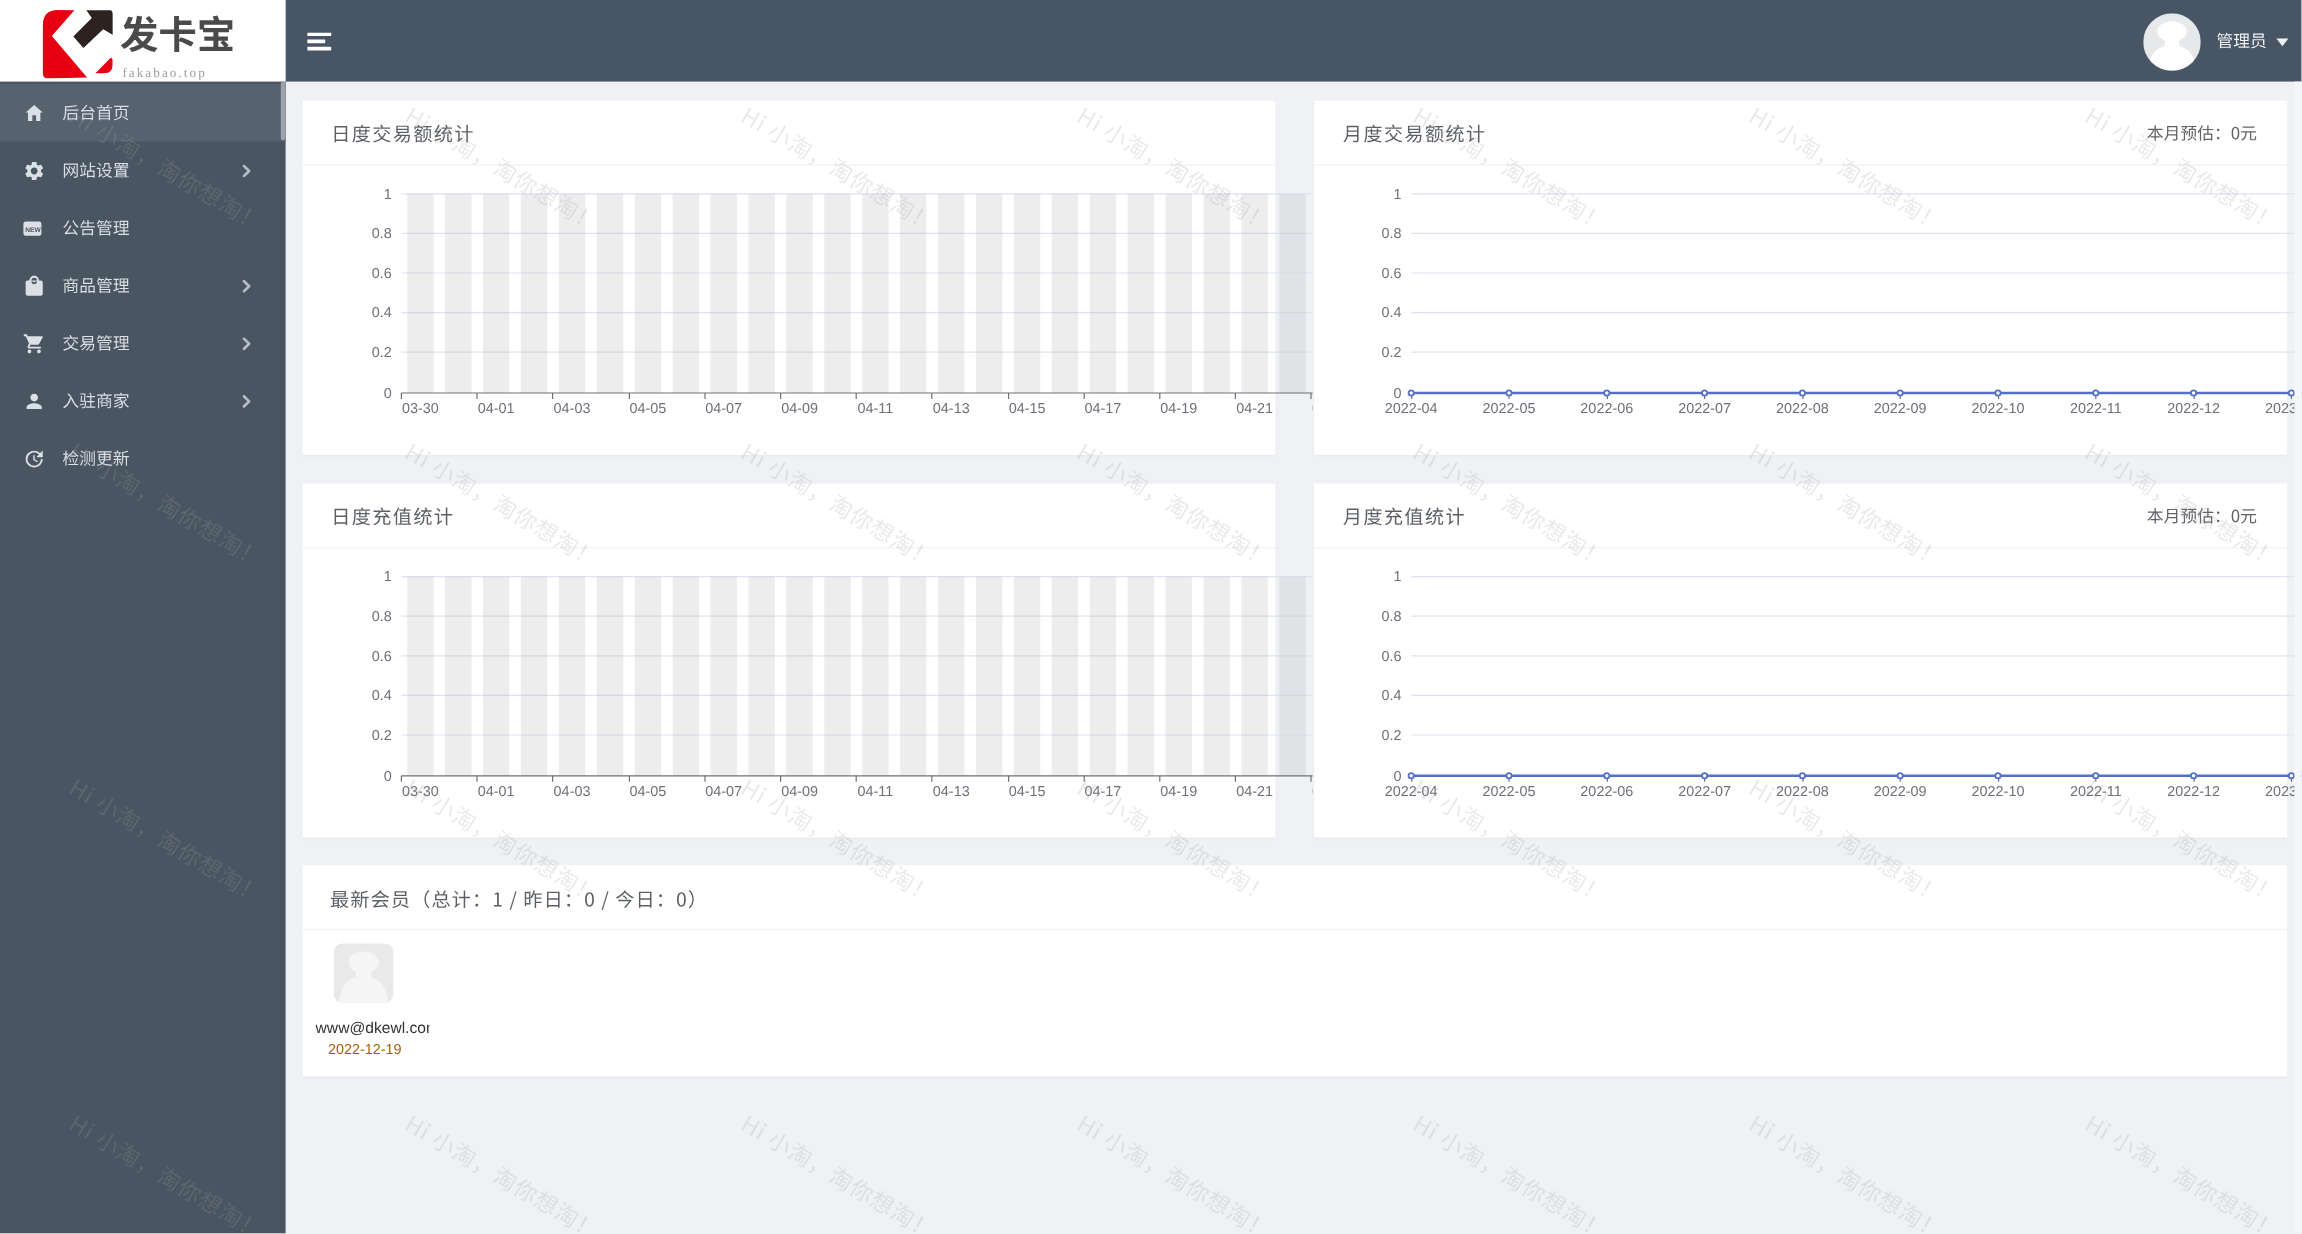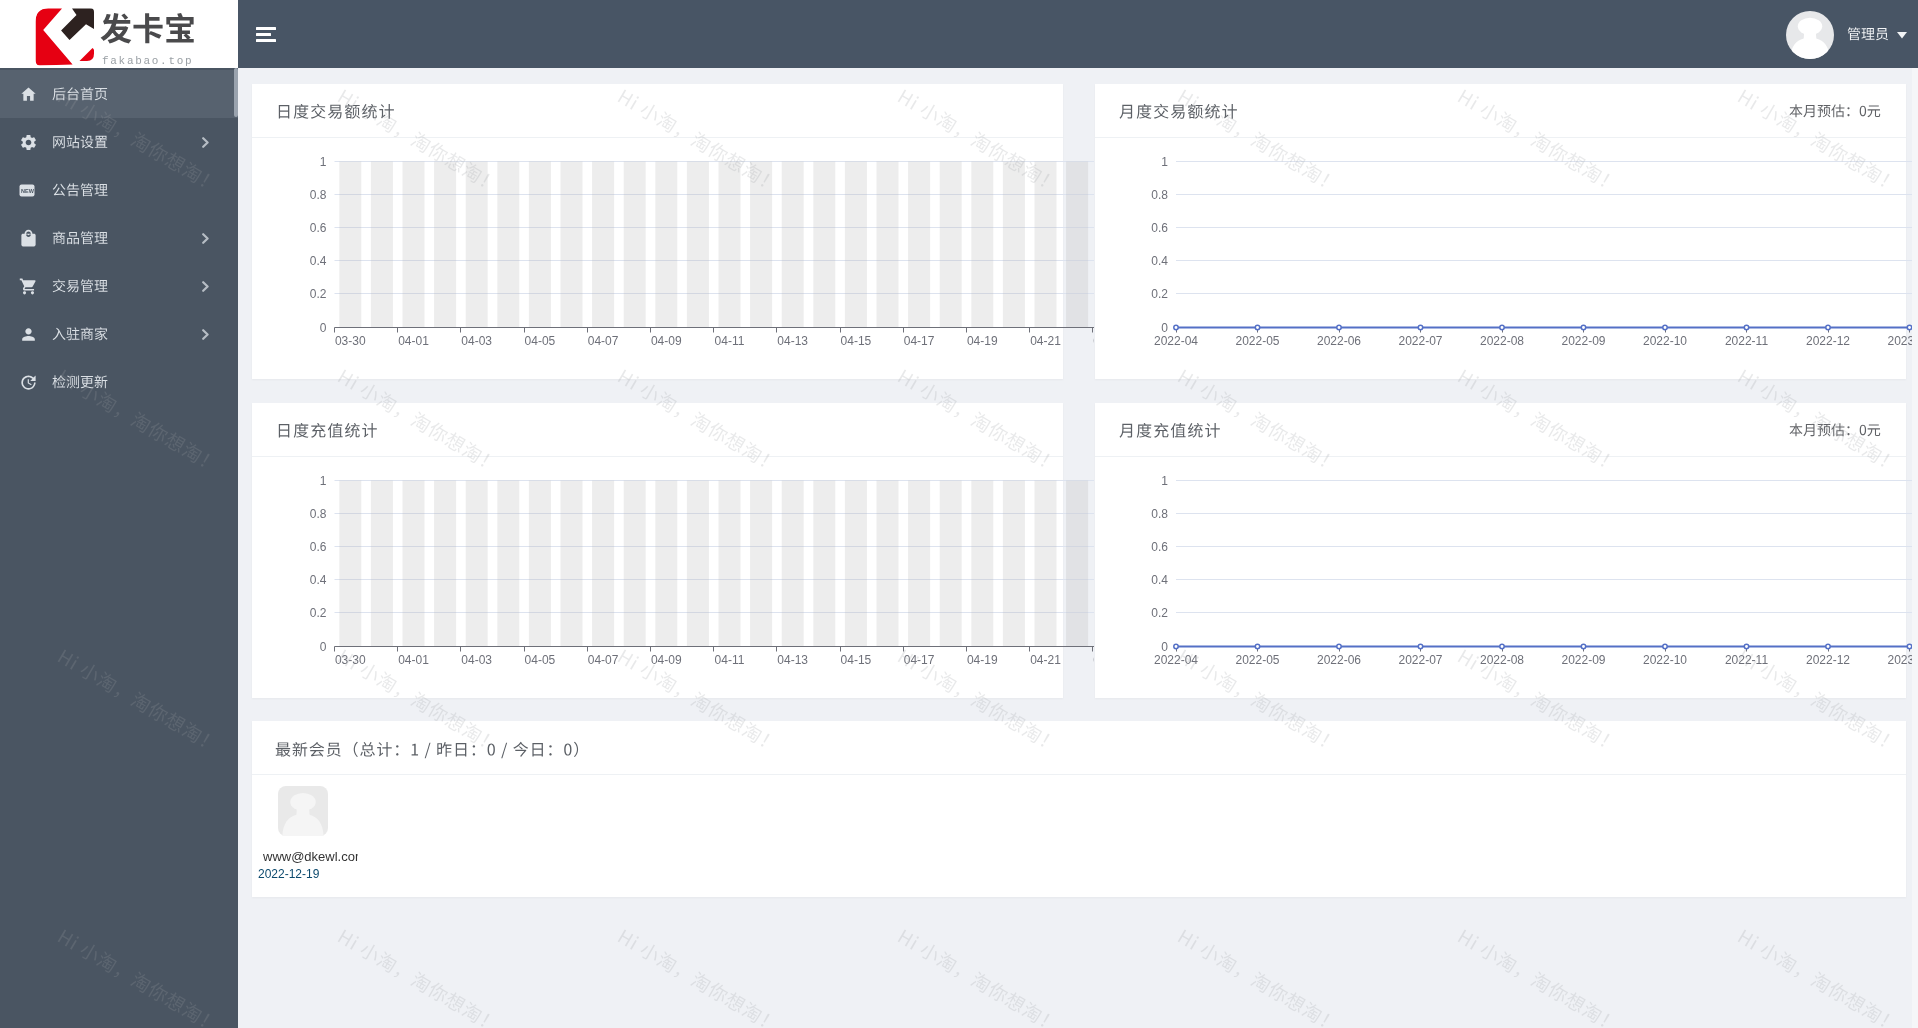--- a/index.html
+++ b/index.html
@@ -50,21 +50,21 @@
   </svg>
 <svg class="abs" style="left:100px;top:0;overflow:visible" width="120" height="68">
     <g transform="translate(0,40.5)">
       <g fill="#4a4a4c">
         <path transform="translate(0.0,0) scale(0.032000,-0.032000)" d="M429 401Q493 247 630 150Q767 53 979 18Q967 6 952 -14Q937 -34 924 -54Q912 -75 904 -91Q756 -61 646 0Q536 61 458 154Q379 246 326 370ZM754 441H778L800 446L884 407Q849 300 792 219Q735 138 660 78Q584 18 494 -23Q403 -64 301 -91Q291 -67 272 -36Q254 -5 237 15Q329 34 411 69Q493 104 561 154Q629 204 678 271Q727 338 754 421ZM391 441H771V325H357ZM440 857 575 835Q555 686 521 558Q487 431 434 324Q380 218 300 134Q220 50 107 -12Q100 1 84 20Q69 38 52 56Q34 74 19 85Q155 157 240 270Q324 382 372 530Q419 678 440 857ZM668 791 761 846Q780 826 803 800Q826 775 847 751Q868 727 882 709L784 646Q772 665 752 690Q732 715 710 742Q687 768 668 791ZM134 501Q131 513 124 533Q116 553 109 574Q102 595 95 609Q106 613 117 624Q128 634 138 651Q144 661 157 688Q170 715 184 752Q198 789 208 829L334 809Q321 765 302 720Q283 675 262 636Q242 596 224 567V565Q224 565 210 558Q197 552 179 542Q161 532 148 521Q134 510 134 501ZM134 501V588L205 638H946L945 523H239Q199 523 170 518Q140 512 134 501Z"></path>
         <path transform="translate(32.0,0) scale(0.032000,-0.032000)" d="M46 496H957V377H46ZM492 731H861V616H492ZM409 850H536V439H409ZM414 420H542V-89H414ZM521 205 584 298Q621 285 666 267Q712 249 759 230Q806 212 848 194Q889 176 919 162L851 54Q824 69 784 88Q743 108 698 128Q652 149 606 169Q560 189 521 205Z"></path>
         <path transform="translate(64.0,0) scale(0.032000,-0.032000)" d="M432 483H563V-2H432ZM161 534H838V423H161ZM195 312H811V202H195ZM74 50H929V-61H74ZM610 162 696 220Q718 200 743 176Q768 152 792 129Q816 106 831 88L740 22Q726 40 704 64Q681 89 656 115Q631 141 610 162ZM73 737H926V499H801V624H192V499H73ZM413 834 534 861Q550 827 567 786Q584 746 593 718L465 687Q460 706 451 732Q442 757 432 784Q422 811 413 834Z"></path>
       </g>
     </g>
   </svg>
-<div class="abs" style="left:102px;top:55px;font-family:Liberation Mono, monospace;font-size:11px;letter-spacing:1.7px;color:#9aa0a5">fakabao.top</div>
+<div class="abs" style="left:102px;top:55px;font-family:Liberation Serif, serif;font-size:11px;letter-spacing:1.7px;color:#9aa0a5">fakabao.top</div>
 <svg class="abs" style="left:19px;top:85px" width="19" height="19" viewBox="0 0 24 24">
     <path fill="#dbe0e5" d="M12 3.2 L21 11 L18.5 11 L18.5 20 L14 20 L14 14 L10 14 L10 20 L5.5 20 L5.5 11 L3 11 Z"></path>
   </svg>
 <svg style="position:absolute;left:52px;top:82.9px;overflow:visible" width="60" height="21">
     <g transform="translate(0,16.1)">
       <g fill="#dbe0e5">
         <path transform="translate(0.0,0) scale(0.014000,-0.014000)" d="M189 563H954V491H189ZM348 41H834V-29H348ZM821 832 885 771Q814 754 728 740Q642 726 548 716Q453 705 357 697Q261 689 170 684Q169 699 163 718Q157 737 151 750Q240 755 334 763Q427 771 517 782Q607 792 686 805Q764 818 821 832ZM312 348H881V-79H802V278H387V-81H312ZM151 750H227V490Q227 428 222 354Q218 280 204 203Q191 126 164 52Q138 -21 95 -82Q89 -73 77 -63Q65 -53 53 -44Q41 -35 32 -30Q73 27 96 93Q120 159 132 229Q143 299 147 366Q151 433 151 491Z"></path>
         <path transform="translate(14.0,0) scale(0.014000,-0.014000)" d="M217 48H780V-25H217ZM179 342H821V-77H741V270H255V-79H179ZM599 687 658 727Q707 684 759 632Q811 580 855 528Q899 476 925 434L861 388Q836 430 794 483Q751 536 700 590Q648 643 599 687ZM126 426Q125 434 120 448Q115 461 110 476Q106 490 101 500Q118 503 138 519Q158 535 183 559Q196 572 223 600Q250 628 283 667Q316 706 350 752Q385 797 415 844L490 811Q442 745 390 682Q337 620 282 566Q228 511 175 467V464Q175 464 168 460Q161 457 150 451Q140 445 133 438Q126 432 126 426ZM126 426 125 485 181 514 820 543Q821 528 824 508Q826 488 828 476Q678 468 570 462Q461 456 387 452Q313 448 266 444Q219 441 192 438Q165 436 150 433Q136 430 126 426Z"></path>
         <path transform="translate(28.0,0) scale(0.014000,-0.014000)" d="M227 373H776V312H227ZM227 210H776V150H227ZM227 44H779V-23H227ZM54 702H949V632H54ZM168 539H833V-80H755V472H243V-80H168ZM463 666 555 659Q541 615 524 570Q508 526 494 494L422 505Q430 528 438 556Q446 585 452 614Q459 643 463 666ZM702 842 785 820Q757 780 726 740Q695 700 669 671L604 693Q621 714 639 740Q657 766 674 792Q690 819 702 842ZM228 815 294 844Q322 817 348 784Q375 750 389 725L320 689Q307 715 280 750Q254 786 228 815Z"></path>
         <path transform="translate(42.0,0) scale(0.014000,-0.014000)" d="M74 785H935V715H74ZM459 749 544 736Q525 691 503 644Q481 597 461 564L395 577Q407 601 419 632Q431 662 442 693Q453 724 459 749ZM464 462H541V280Q541 239 532 198Q522 157 496 118Q470 80 421 44Q372 8 292 -23Q213 -54 96 -80Q92 -72 84 -61Q76 -50 68 -38Q59 -26 50 -19Q162 3 236 30Q311 57 356 88Q402 119 426 151Q449 183 456 216Q464 249 464 281ZM545 110 589 161Q632 142 680 119Q727 96 774 71Q821 46 862 22Q903 -3 932 -23L885 -83Q858 -62 818 -37Q778 -12 731 14Q684 40 636 65Q589 90 545 110ZM171 595H839V130H760V525H248V128H171Z"></path>
@@ -498,21 +498,21 @@
         <rect width="50" height="50" rx="8"></rect>
       </clipPath>
     </defs>
     <rect width="50" height="50" rx="8" fill="#e9e9e9"></rect>
     <g clip-path="url(#mav)" fill="#f5f5f5" transform="scale(1.0416)">
       <ellipse cx="24" cy="15.3" rx="12.2" ry="8.6"></ellipse>
       <path d="M18.2,20.5 L29.8,20.5 L30.3,27.5 C38,29.5 43.2,35.5 43.8,48 L4.2,48 C4.8,35.5 10,29.5 17.7,27.5 Z"></path>
     </g>
   </svg>
 <div class="abs" style="left:263px;top:849px;width:95px;height:16px;overflow:hidden;white-space:nowrap;font-size:13px;color:#333">www@dkewl.com</div>
-<div class="abs" style="left:258px;top:867px;width:92px;font-size:12px;color:#0c4a6e">2022-12-19</div>
+<div class="abs" style="left:258px;top:867px;width:92px;text-align:center;font-size:12px;color:#a16207">2022-12-19</div>
 <svg class="abs" style="left:0;top:0;overflow:visible;pointer-events:none" width="1918" height="1028">
     <defs>
       <g id="wmk" opacity="0.22">
         <g transform="translate(0,0)">
           <g fill="#9b9ea2">
             <path transform="translate(0.0,0) scale(0.019000,-0.019000)" d="M101 0V733H193V426H535V733H628V0H535V346H193V0Z"></path>
             <path transform="translate(14.6,0) scale(0.019000,-0.019000)" d="M92 0V543H184V0ZM138 655Q111 655 94 672Q78 688 78 716Q78 743 94 759Q111 775 138 775Q165 775 182 759Q199 743 199 716Q199 688 182 672Q165 655 138 655Z"></path>
             <path transform="translate(25.7,0) scale(0.019000,-0.019000)" d="M464 826H545V24Q545 -17 533 -37Q521 -57 494 -66Q466 -75 418 -78Q371 -81 301 -80Q299 -70 294 -56Q288 -41 282 -27Q276 -13 270 -2Q307 -3 341 -4Q375 -4 400 -4Q426 -3 436 -3Q451 -2 458 4Q464 9 464 24ZM705 571 777 598Q822 528 862 448Q902 368 932 291Q963 214 976 154L895 121Q884 181 856 258Q827 336 788 418Q748 499 705 571ZM202 591 286 577Q269 504 244 424Q219 343 184 268Q149 194 103 138Q94 145 82 152Q69 160 56 167Q42 174 32 178Q77 231 110 302Q143 373 166 448Q190 524 202 591Z"></path>
             <path transform="translate(45.5,0) scale(0.019000,-0.019000)" d="M423 841 494 822Q468 755 434 690Q400 626 361 570Q322 514 281 471Q274 477 263 486Q252 494 240 502Q229 509 219 514Q283 574 336 661Q390 748 423 841ZM452 605 515 589Q491 529 456 471Q422 413 386 372Q376 379 358 388Q339 397 326 402Q364 442 397 496Q430 550 452 605ZM402 690H884V623H379ZM852 690H924Q924 690 924 682Q924 675 924 666Q924 656 924 651Q922 470 919 346Q916 223 911 144Q906 66 898 24Q890 -18 877 -35Q861 -57 843 -66Q825 -74 799 -77Q773 -80 732 -79Q690 -78 648 -76Q647 -61 640 -41Q634 -21 624 -6Q673 -10 713 -11Q753 -12 771 -12Q785 -12 794 -9Q803 -6 810 4Q821 17 828 58Q835 99 840 176Q844 254 847 377Q850 500 852 674ZM435 514H750V454H435ZM304 355H795V295H304ZM520 481H586V95H520ZM355 251H417V122H689V251H754V63H355ZM92 773 140 825Q166 814 196 798Q225 782 252 766Q280 751 297 737L249 679Q232 693 205 710Q178 726 148 743Q119 760 92 773ZM36 501 81 554Q106 543 135 528Q164 514 190 500Q217 486 235 473L188 413Q172 427 146 442Q120 458 91 474Q62 490 36 501ZM65 -10Q87 29 112 82Q137 135 163 194Q189 253 209 309L270 262Q251 210 228 154Q205 98 180 44Q156 -11 134 -58Z"></path>
             <path transform="translate(65.3,0) scale(0.019000,-0.019000)" d="M157 -107 135 -54Q196 -29 228 10Q261 49 261 106L243 190L297 114Q286 101 272 96Q258 92 244 92Q213 92 191 110Q169 128 169 163Q169 199 192 217Q214 235 245 235Q287 235 308 204Q330 172 330 120Q330 39 283 -20Q236 -79 157 -107Z"></path>

